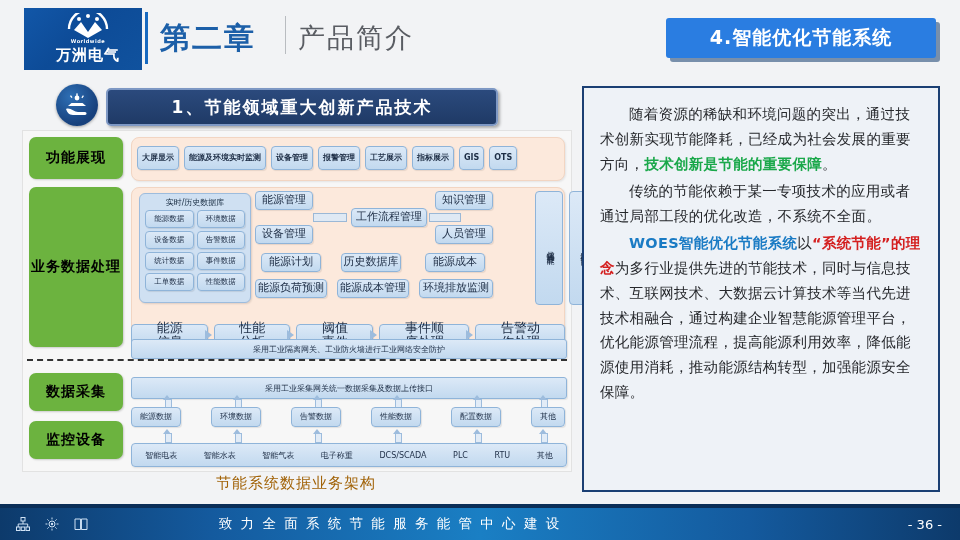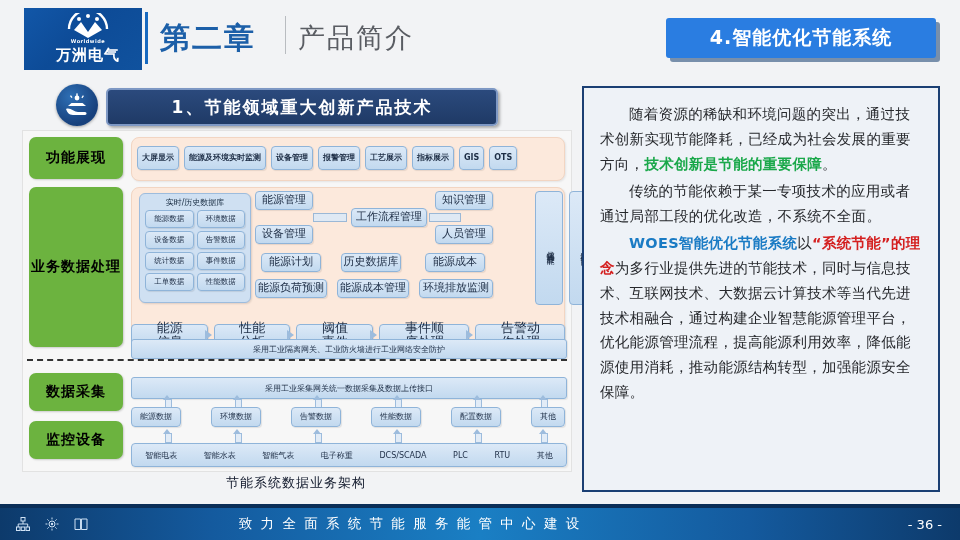--- a/index.html
+++ b/index.html
@@ -111,37 +111,37 @@
     box-shadow:1px 1px 2px rgba(0,0,0,.1);}
   #devrow span{font-size:8px;color:#1d2d45;}
 
   .upar{position:absolute;width:9px;height:12px;}
   .upar i{position:absolute;left:2px;top:4px;width:5px;height:8px;background:#e2ecf7;border:1px solid #9dbcdd;display:block;}
   .upar b{position:absolute;left:0;top:0;width:0;height:0;
     border-left:4.5px solid transparent;border-right:4.5px solid transparent;
     border-bottom:5px solid #9dbcdd;display:block;}
 
   #caption{position:absolute;left:22px;top:474px;width:548px;text-align:center;
-    font-size:13px;color:#0f172a;letter-spacing:1px;}
+    font-size:15px;color:#a16207;letter-spacing:1px;}
 
   
   #textpanel{position:absolute;left:582px;top:86px;width:358px;height:406px;
     background:#eef2f7;border:2px solid #1b3f73;padding:14px 16px;box-sizing:border-box;}
   #textpanel p{margin:0 0 2px 0;font-size:14.5px;line-height:1.72;color:#26282c;text-indent:2em;
     letter-spacing:.3px;}
   .hl-green{color:#1aa84a;font-weight:bold;}
   .hl-blue{color:#1a7bc4;font-weight:bold;}
   .hl-red{color:#d42020;font-weight:bold;}
 
   
   #footer{position:absolute;left:0;top:508px;width:960px;height:32px;
     background:linear-gradient(90deg,#0d3a6b 0%,#145a9e 22%,#1a7fc4 50%,#145a9e 78%,#0d3a6b 100%);}
   #footer-icons{position:absolute;left:16px;top:8px;display:flex;gap:15px;align-items:center;}
   #footer-center{position:absolute;left:0;top:0;width:780px;height:32px;
-    display:flex;align-items:center;justify-content:center;color:#fff;font-size:13.5px;letter-spacing:2px;padding-left:20px;}
+    display:flex;align-items:center;justify-content:center;color:#fff;font-size:13.5px;letter-spacing:2px;}
   #footer-page{position:absolute;right:18px;top:0;height:32px;display:flex;align-items:center;
     color:#fff;font-size:13px;}
   #topline{position:absolute;left:0;top:504px;width:960px;height:4px;background:#0b2e57;}
 </style>
 </head>
 <body>
 
 <div id="header">
 
   <div id="logo-box">

